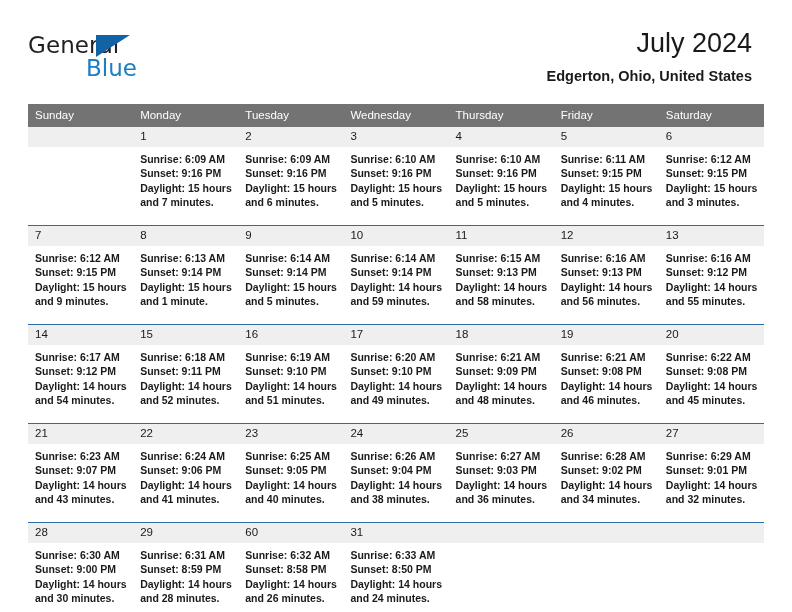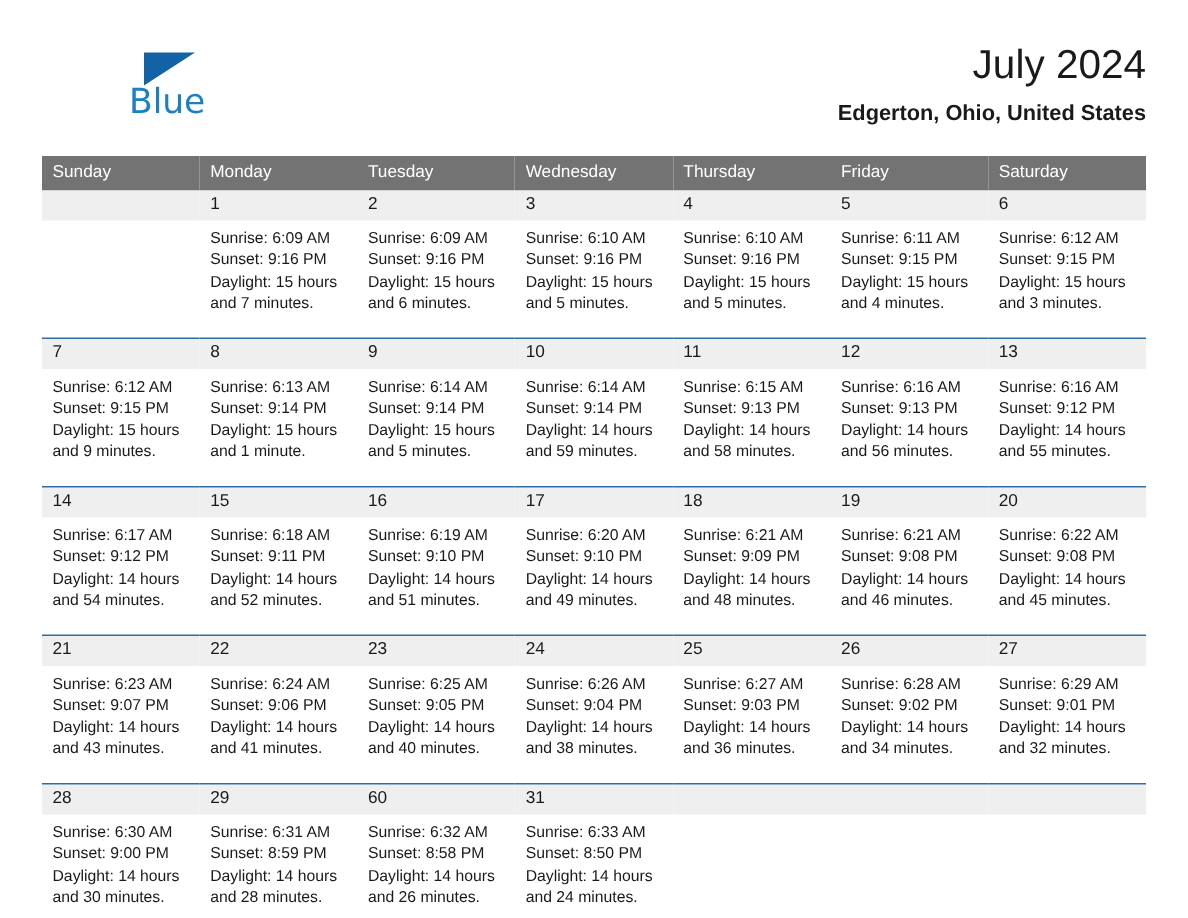--- a/index.html
+++ b/index.html
@@ -58,21 +58,21 @@
     left: 68px;
     top: 3px;
     width: 0;
     height: 0;
     border-left: 34px solid #1262a6;
     border-bottom: 22px solid transparent;
   }
 
   .title-block {
     position: absolute;
-    right: 0;
+    right: 12px;
     top: 0;
     text-align: right;
   }
   .cal-title {
     font-size: 27px;
     color: #1a1a1a;
     line-height: 34px;
     white-space: nowrap;
   }
   .cal-subtitle {
@@ -121,36 +121,38 @@
     color: #1a1a1a;
     padding: 3px 0 4px 7px;
     height: 13px;
   }
   .dayinfo {
     padding: 5px 6px 10px 7px;
     font-size: 10.5px;
     line-height: 14.4px;
     color: #1a1a1a;
     min-height: 63px;
+    font-weight: bold;
   }
   .dayinfo div {
     white-space: nowrap;
   }
   .empty .daynum {
     background: #efefef;
   }
 </style>
 </head>
 <body>
 
 <div class="page">
 
   <div class="header">
 
     <div class="logo">
+      <span class="logo-general">General</span>
       <span class="logo-tri"></span>
       <span class="logo-blue">Blue</span>
     </div>
 
     <div class="title-block">
       <div class="cal-title">July 2024</div>
       <div class="cal-subtitle">Edgerton, Ohio, United States</div>
     </div>
 
   </div>

